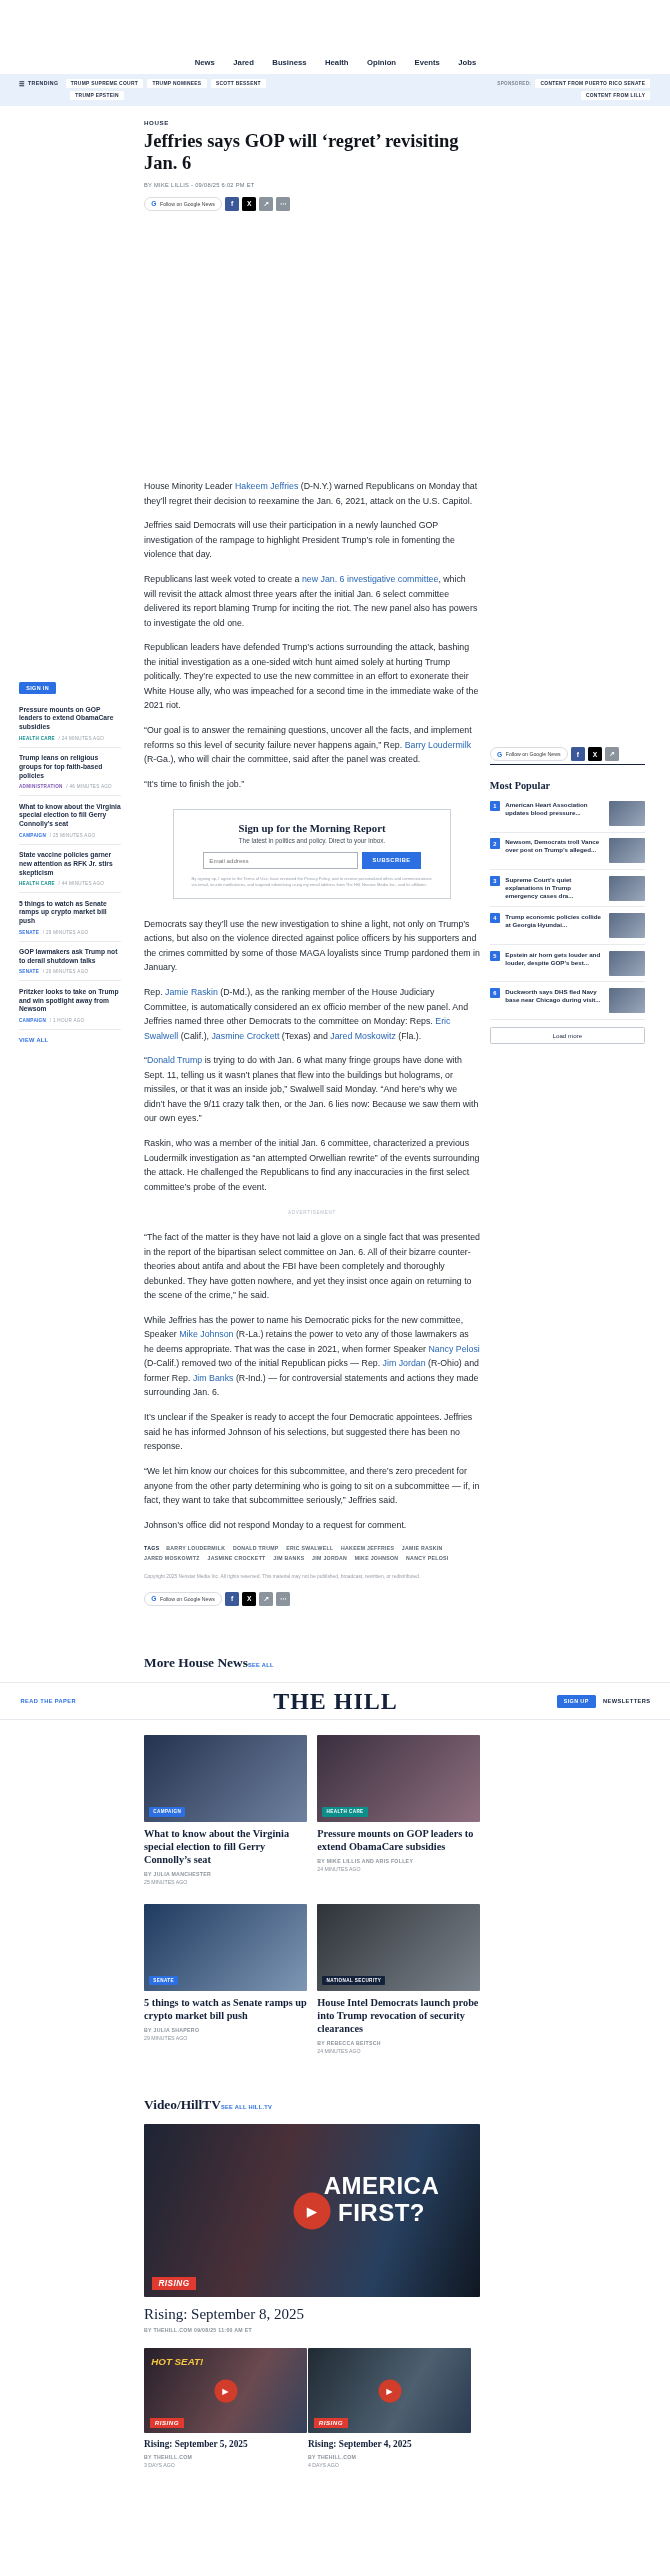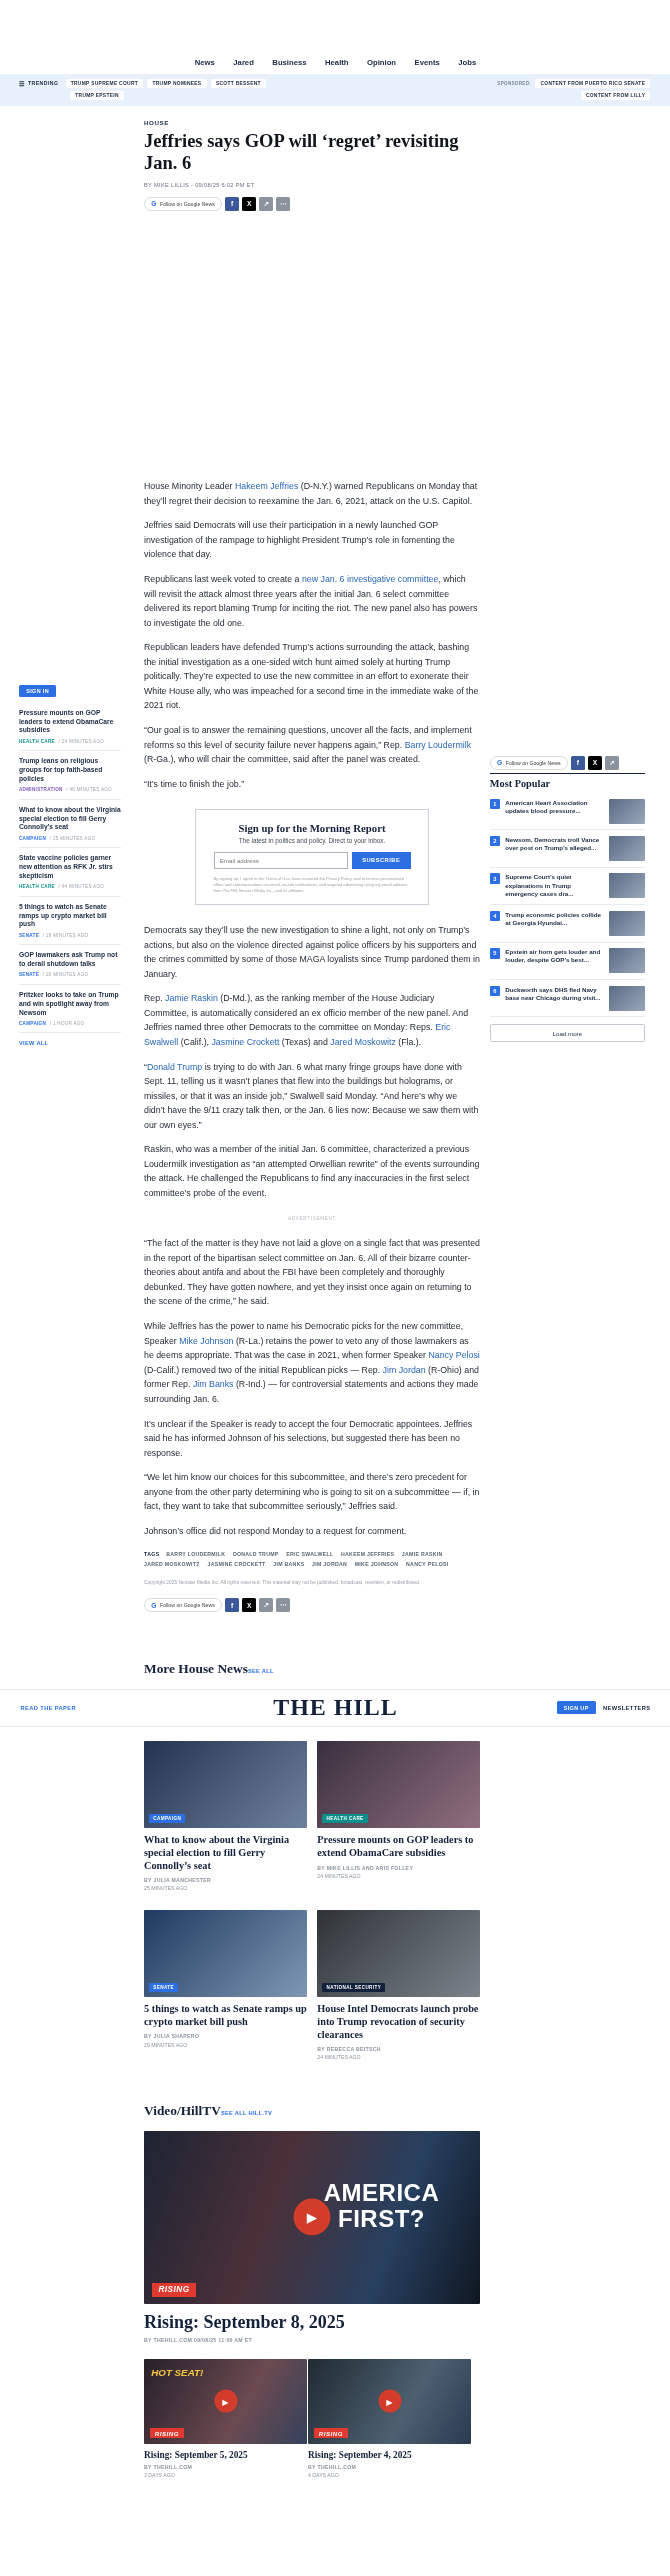--- a/index.html
+++ b/index.html
@@ -56,21 +56,21 @@
   .share-btn { width:14px; height:14px; border-radius:1.5px; display:flex; align-items:center;
                justify-content:center; color:#fff; font-size:6.7px; font-weight:bold; }
   .share-btn.fb { background:#3b5998; }
   .share-btn.x  { background:#000000; }
   .share-btn.gray { background:#8b939c; }
   .ad-slot { height:268px; }
 
   .para { font-size:8.8px; line-height:1.65; margin-bottom:10.3px; color:#1f2630; }
   .para .body-link { color:#2867b5; }
 
-  .newsletter { width:234px; margin:18px auto; border:0.5px solid #ccd2d9; padding:11.3px 17.5px 9.3px; text-align:center; }
+  .newsletter { width:278px; margin:18px auto; border:0.5px solid #ccd2d9; padding:11.3px 17.5px 9.3px; text-align:center; }
   .nl-title { font-family:"Liberation Serif", serif; font-size:10.8px; font-weight:bold; color:#14213a; }
   .nl-sub { margin-top:3.6px; font-size:6.4px; color:#3f4document
 6; color:#434b55; }
   .nl-row { display:flex; justify-content:center; margin-top:7.2px; }
   .nl-input { width:155px; height:17.5px; border:0.5px solid #aab1ba; padding:0 5.2px; font-size:6.2px;
               font-family:"Liberation Sans", sans-serif; color:#333; }
   .nl-btn { height:17.5px; background:#2b6fe3; color:#fff; border:0; font-size:5.7px; font-weight:bold;
             letter-spacing:0.5px; padding:0 10.3px; margin-left:4.1px; font-family:"Liberation Sans", sans-serif; }
   .nl-fine { margin-top:6.7px; font-size:4.1px; line-height:1.55; color:#9aa1a9; text-align:left; }
 
@@ -79,21 +79,21 @@
 
   .tags-block { margin-top:5.2px; font-size:5.2px; line-height:2; }
   .tags-label { font-weight:bold; color:#14213a; letter-spacing:0.4px; margin-right:5.2px; }
   .tag-link { color:#5a6572; font-weight:bold; letter-spacing:0.3px; margin-right:6.2px; white-space:nowrap; }
   .copyright { margin-top:9.3px; font-size:4.9px; color:#9aa1a9; line-height:1.55; }
   .share-row.bottom { margin-top:11.3px; }
 
   
   .right-rail { width:155px; margin-left:9.8px; flex:0 0 auto; }
   .rr-share { display:flex; align-items:center; gap:3.1px; margin-top:66px; }
-  .most-popular { margin-top:3px; border-top:1px solid #14213a; padding-top:4px; }
+  .most-popular { margin-top:3px; border-top:1px solid #14213a; padding-top:15px; }
   .mp-head { font-family:"Liberation Serif", serif; font-size:10.3px; font-weight:bold; color:#14213a; margin-bottom:4.1px; }
   .mp-item { display:flex; align-items:flex-start; gap:5.2px; padding:5.7px 0; border-bottom:0.5px solid #e7eaee; }
   .mp-rank { flex:0 0 auto; width:10.3px; height:10.3px; background:#2b6fe3; color:#fff; font-size:5.7px;
              font-weight:bold; display:flex; align-items:center; justify-content:center; border-radius:1px; }
   .mp-title { flex:1 1 auto; font-size:6.2px; font-weight:bold; line-height:1.3; color:#1b2942; }
   .mp-thumb { flex:0 0 auto; width:36px; height:25px; background:linear-gradient(135deg,#5a6b85,#9aa7ba); border-radius:1px; }
   .load-more { margin-top:7.2px; width:100%; height:17.5px; border:0.5px solid #c3c9d1; background:#fff;
                font-size:6.2px; color:#1b2942; font-family:"Liberation Sans", sans-serif; border-radius:1.5px; }
 
   
@@ -128,21 +128,21 @@
   .video-sec { margin-top:43px; }
   .feature-thumb { margin-top:11.3px; height:173px; position:relative; border-radius:1px;
                    background:linear-gradient(110deg,#1d2434,#4a3038 38%,#27405f 72%,#101722); }
   .overlay-text { position:absolute; right:29px; top:49px; width:139px; text-align:center; color:#fff;
                   font-size:24px; font-weight:bold; letter-spacing:0.5px; line-height:1.1; }
   .play-btn { position:absolute; left:50%; top:50%; transform:translate(-50%,-50%); width:37px; height:37px;
               border-radius:50%; background:#d23c2a; display:flex; align-items:center; justify-content:center;
               color:#fff; font-size:13.4px; }
   .rising-chip { position:absolute; left:8.2px; bottom:7.2px; background:#e03a30; color:#fff; font-weight:bold;
                  font-style:italic; font-size:8.2px; letter-spacing:0.5px; padding:2.1px 6.2px; }
-  .feature-title { font-size:18px; font-weight:bold; color:#14213a; margin-top:8.2px; }
+  .feature-title { font-size:15px; font-weight:normal; color:#14213a; margin-top:8.2px; }
   .feature-meta { margin-top:4.1px; font-size:5.2px; letter-spacing:0.3px; color:#8b939c; font-weight:bold; }
   .vgrid { margin-top:15.5px; display:grid; grid-template-columns:163px 163px; column-gap:1px; }
   .vthumb { height:85px; position:relative; border-radius:1px; background:linear-gradient(120deg,#27202a,#6b4a50 60%,#34425c); }
   .vcard:nth-child(2) .vthumb { background:linear-gradient(120deg,#202a33,#4d6070 60%,#2a3a50); }
   .v-overlay { position:absolute; left:7.2px; top:8.2px; color:#f5c63f; font-size:9.8px; font-weight:bold; font-style:italic; }
   .mini-play { position:absolute; left:50%; top:50%; transform:translate(-50%,-50%); width:23px; height:23px;
                border-radius:50%; background:#d23c2a; display:flex; align-items:center; justify-content:center;
                color:#fff; font-size:8.2px; }
   .rising-chip.small { font-size:6.2px; padding:1.5px 4.6px; bottom:5.2px; left:6.2px; }
   .vtitle { font-size:9.3px; font-weight:bold; color:#14213a; margin-top:6.2px; }

